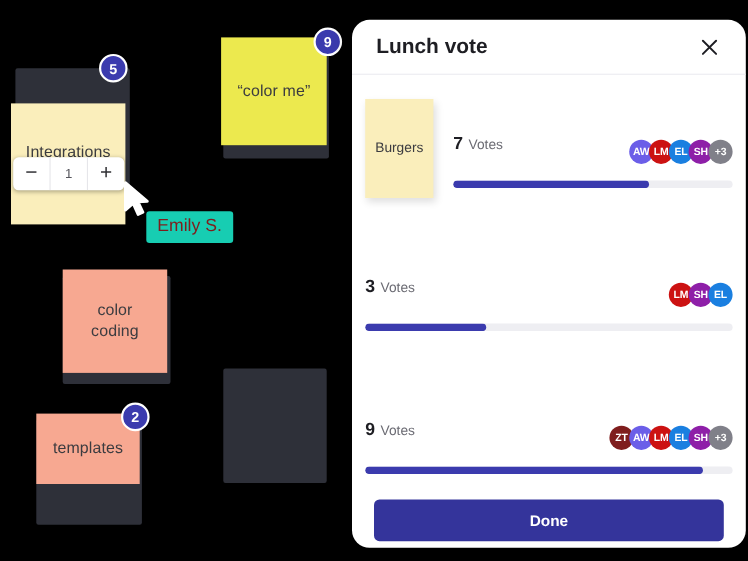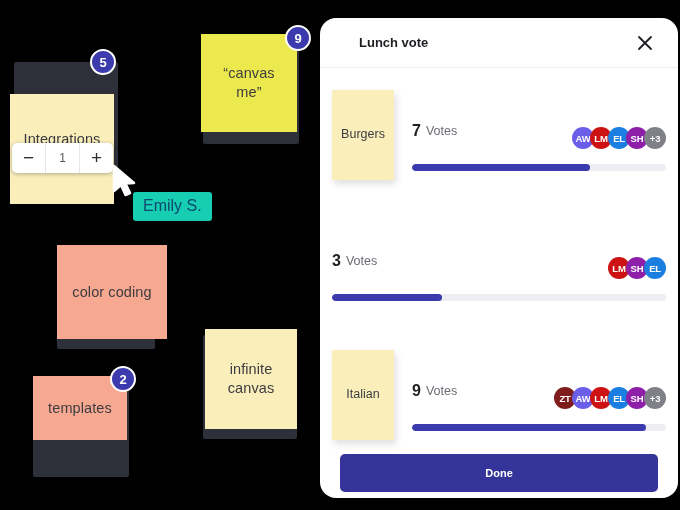--- a/index.html
+++ b/index.html
@@ -90,21 +90,21 @@
   .stepper > div:last-child { border-right: none; }
   .stepper .val { font-size: 12px; color: #55555c; }
 
   
   #cursor-wrap { position: absolute; left: 112px; top: 164px; z-index: 7; }
   #name-tag {
     position: absolute;
     left: 133px;
     top: 192px;
     background: #17cdb2;
-    color: #0c4a6e;
+    color: #7f1d1d;
     font-size: 16px;
     padding: 5px 10px 6px;
     border-radius: 3px;
     z-index: 7;
     white-space: nowrap;
   }
 
   
   #panel {
     position: absolute;
@@ -123,25 +123,24 @@
   #panel-header {
     height: 50px;
     flex: 0 0 50px;
     display: flex;
     align-items: center;
     padding: 0 22px;
     border-bottom: 1px solid #ececf0;
     box-sizing: border-box;
   }
   #panel-title {
-    font-size: 13px;
+    font-size: 19px;
     font-weight: 700;
     color: #1e1e23;
     flex: 1;
-    margin-left: 17px;
   }
   #close-btn {
     width: 22px; height: 22px;
     display: flex; align-items: center; justify-content: center;
     color: #1e1e23;
   }
   #panel-body {
     flex: 1;
     padding: 22px 12px 4px;
     box-sizing: border-box;
@@ -231,21 +230,21 @@
   }
 
   #panel-footer {
     padding: 10px 20px 20px;
   }
   #done-btn {
     width: 100%;
     height: 38px;
     background: #34349b;
     color: #ffffff;
-    font-size: 11px;
+    font-size: 14px;
     font-weight: 600;
     border: none;
     border-radius: 5px;
     display: flex;
     align-items: center;
     justify-content: center;
     font-family: "Liberation Sans", sans-serif;
   }
 </style>
 </head>
@@ -259,39 +258,36 @@
   </div>
   <div class="badge" style="left:90px;top:49px;">5</div>
   <div class="stepper" style="left:12px;top:143px;">
     <div>−</div>
     <div class="val">1</div>
     <div>+</div>
   </div>
 
   <div class="note-shadow" style="left:203px;top:40px;width:96px;height:104px;"></div>
   <div class="note note-body" style="left:201px;top:34px;width:96px;height:98px;background:#ece94e;">
-    <span class="note-text">“canvas me”</span>
+    <span class="note-text">“color me”</span>
   </div>
   <div class="badge" style="left:285px;top:25px;">9</div>
 
   <div class="note-shadow" style="left:57px;top:251px;width:98px;height:98px;"></div>
-  <div class="note note-body" style="left:57px;top:245px;width:110px;height:94px;background:#f7a891;">
+  <div class="note note-body" style="left:57px;top:245px;width:95px;height:94px;background:#f7a891;">
     <span class="note-text">color coding</span>
   </div>
 
   <div class="note-shadow" style="left:33px;top:381px;width:96px;height:96px;"></div>
   <div class="note note-body" style="left:33px;top:376px;width:94px;height:64px;background:#f7a891;">
     <span class="note-text">templates</span>
   </div>
   <div class="badge" style="left:110px;top:366px;">2</div>
 
   <div class="note-shadow" style="left:203px;top:335px;width:94px;height:104px;"></div>
-  <div class="note note-body" style="left:205px;top:329px;width:92px;height:100px;background:#faeebb;">
-    <span class="note-text">infinite canvas</span>
-  </div>
 
   <div id="cursor-wrap">
     <svg width="26" height="34" viewBox="0 0 26 34">
       <path d="M2 2 L2 27 L9 21 L13.5 31 L18 29 L13.5 19.5 L22 19 Z" fill="#ffffff" stroke="#ffffff" stroke-width="2.5" stroke-linejoin="round"></path>
     </svg>
   </div>
   <div id="name-tag">Emily S.</div>
 
 </div>
 
@@ -341,23 +337,20 @@
             <span class="avatar" style="background:#1a7fe0">EL</span>
           </span>
         </div>
         <div class="bar-track">
           <div class="bar-fill" style="width:33%"></div>
         </div>
       </div>
     </div>
 
     <div class="option-row">
-      <div class="opt-note">
-        <span>Italian</span>
-      </div>
       <div class="opt-right">
         <div class="opt-meta">
           <span class="vote-count">9</span>
           <span class="vote-label">Votes</span>
           <span class="avatars">
             <span class="avatar" style="background:#7f1d1d">ZT</span>
             <span class="avatar" style="background:#6b5ee8">AW</span>
             <span class="avatar" style="background:#cc1212">LM</span>
             <span class="avatar" style="background:#1a7fe0">EL</span>
             <span class="avatar" style="background:#8e1fa8">SH</span>

